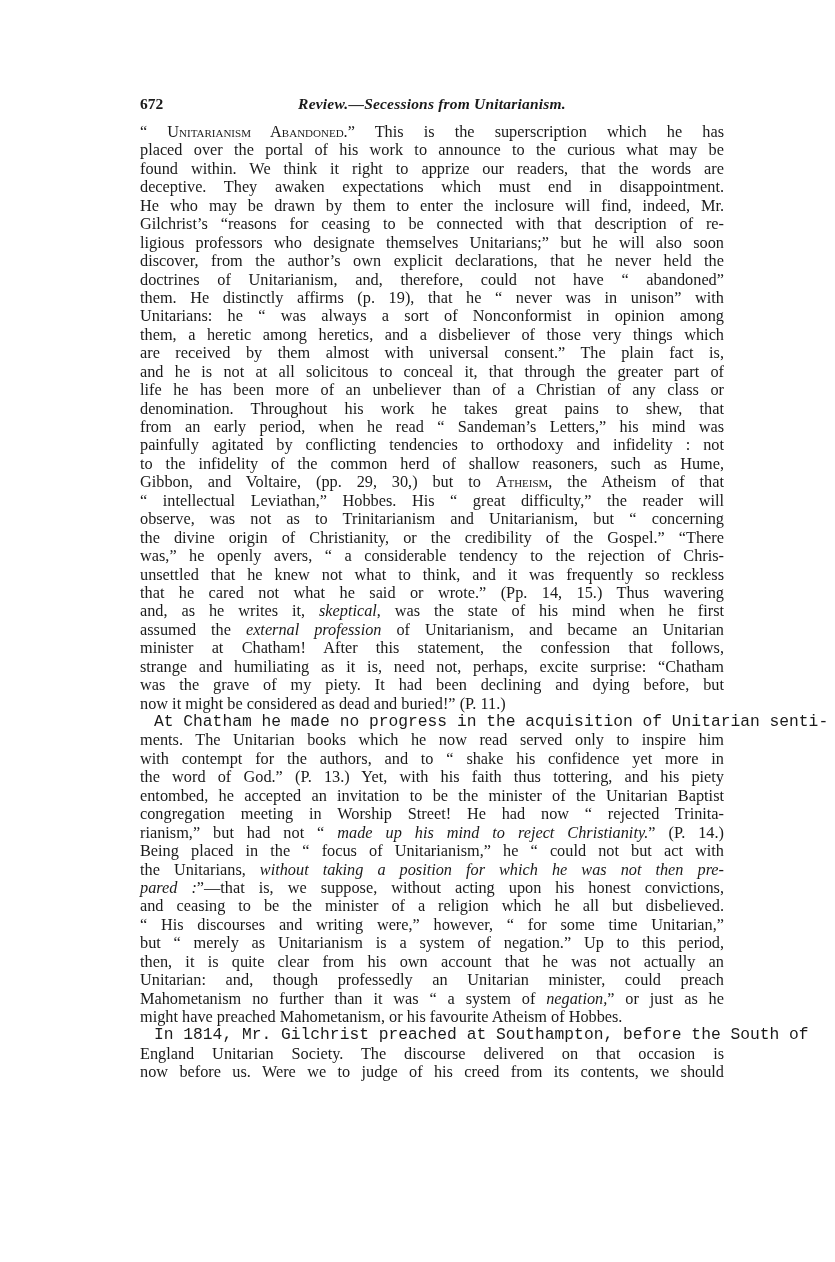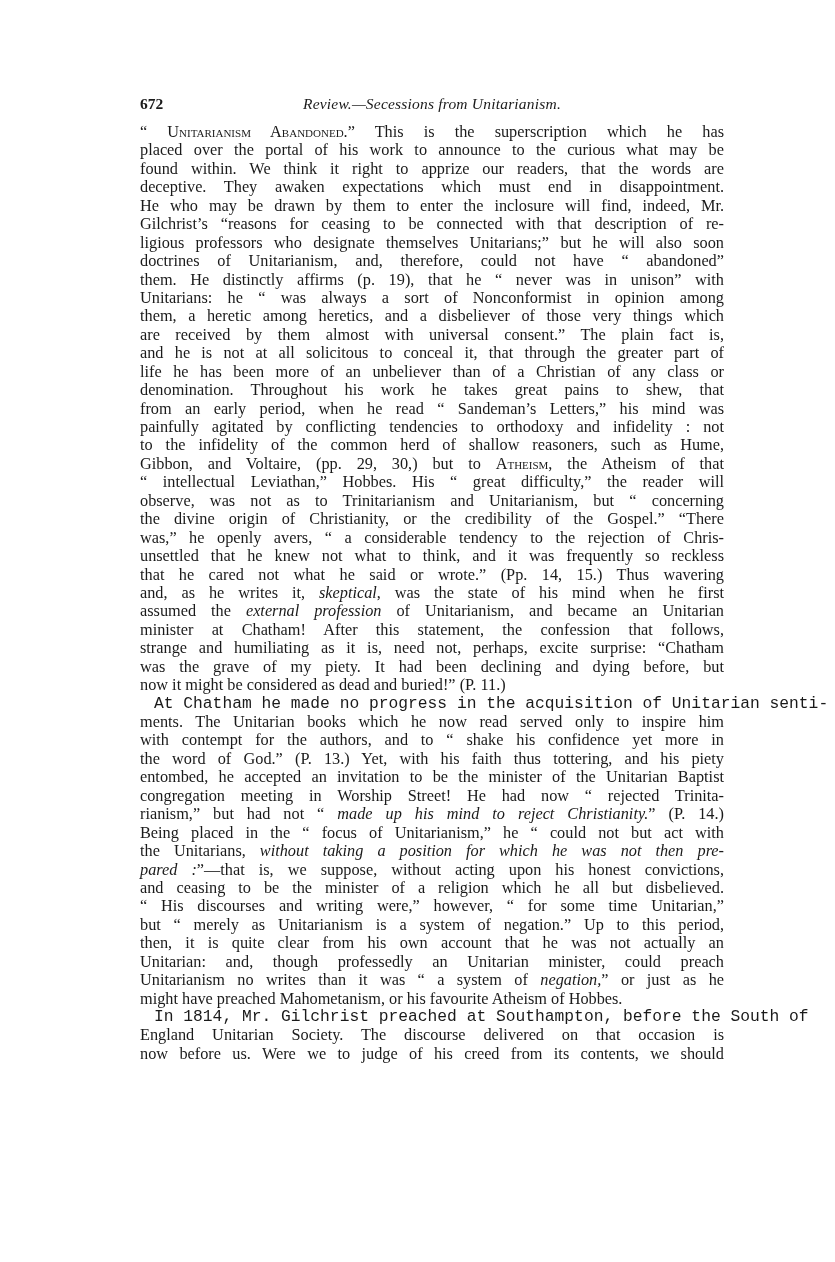--- a/index.html
+++ b/index.html
@@ -6,21 +6,21 @@
   body {
     width:835px; height:1262px; background:#ffffff; position:relative; overflow:hidden;
     font-family:"Liberation Serif","DejaVu Serif",serif; color:#1a1a1a;
   }
   .page { position:absolute; left:17px; top:0; width:835px; height:1262px; }
   .running-head {
     position:absolute; top:94px; left:123px; width:584px; height:20px;
     font-size:15.5px; line-height:20px;
   }
   .folio { position:absolute; left:0; top:0; font-weight:bold; }
-  .title { position:absolute; left:0; right:0; top:0; text-align:center; font-style:italic; font-weight:normal; letter-spacing:0.2px; }
+  .title { position:absolute; left:0; right:0; top:0; text-align:center; font-style:italic; font-weight:bold; letter-spacing:0.2px; }
   .body-text {
     position:absolute; top:123px; left:123px; width:584px;
     font-size:16.3px; line-height:18.44px;
   }
   .line {
     display:block; height:18.44px; white-space:nowrap;
     text-align:justify; text-align-last:justify; overflow:visible;
   }
   .line.last { text-align-last:left; }
   .line.indent { padding-left:14px;font-family:Liberation Mono, monospace; }
@@ -37,20 +37,21 @@
   </div>
   <div class="body-text" id="body-text">
       <div>
         <span class="line"><span>“ </span><span class="sc">Unitarianism Abandoned.</span><span>”  This is the superscription which he has</span></span>
         <span class="line"><span>placed over the portal of his work to announce to the curious what may be</span></span>
         <span class="line"><span>found within.  We think it right to apprize our readers, that the words are</span></span>
         <span class="line"><span>deceptive.  They awaken expectations which must end in disappointment.</span></span>
         <span class="line"><span>He who may be drawn by them to enter the inclosure will find, indeed, Mr.</span></span>
         <span class="line"><span>Gilchrist’s “reasons for ceasing to be connected with that description of re-</span></span>
         <span class="line"><span>ligious professors who designate themselves Unitarians;” but he will also soon</span></span>
+        <span class="line"><span>discover, from the author’s own explicit declarations, that he never held the</span></span>
         <span class="line"><span>doctrines of Unitarianism, and, therefore, could not have “ abandoned”</span></span>
         <span class="line"><span>them.  He distinctly affirms (p. 19), that he “ never was in unison” with</span></span>
         <span class="line"><span>Unitarians: he “ was always a sort of Nonconformist in opinion among</span></span>
         <span class="line"><span>them, a heretic among heretics, and a disbeliever of those very things which</span></span>
         <span class="line"><span>are received by them almost with universal consent.”  The plain fact is,</span></span>
         <span class="line"><span>and he is not at all solicitous to conceal it, that through the greater part of</span></span>
         <span class="line"><span>life he has been more of an unbeliever than of a Christian of any class or</span></span>
         <span class="line"><span>denomination.  Throughout his work he takes great pains to shew, that</span></span>
         <span class="line"><span>from an early period, when he read “ Sandeman’s Letters,” his mind was</span></span>
         <span class="line"><span>painfully agitated by conflicting tendencies to orthodoxy and infidelity : not</span></span>
@@ -78,21 +79,21 @@
         <span class="line"><span>congregation meeting in Worship Street!  He had now “ rejected Trinita-</span></span>
         <span class="line"><span>rianism,” but had not “ </span><i>made up his mind to reject Christianity.</i><span>” (P. 14.)</span></span>
         <span class="line"><span>Being placed in the “ focus of Unitarianism,” he “ could not but act with</span></span>
         <span class="line"><span>the Unitarians, </span><i>without taking a position for which he was not then pre-</i></span>
         <span class="line"><i>pared :</i><span>”—that is, we suppose, without acting upon his honest convictions,</span></span>
         <span class="line"><span>and ceasing to be the minister of a religion which he all but disbelieved.</span></span>
         <span class="line"><span>“ His discourses and writing were,” however, “ for some time Unitarian,”</span></span>
         <span class="line"><span>but “ merely as Unitarianism is a system of negation.”  Up to this period,</span></span>
         <span class="line"><span>then, it is quite clear from his own account that he was not actually an</span></span>
         <span class="line"><span>Unitarian: and, though professedly an Unitarian minister, could preach</span></span>
-        <span class="line"><span>Unitarianism no writes than it was “ a system of </span><i>negation,</i><span>” or just as he</span></span>
+        <span class="line"><span>Mahometanism no further than it was “ a system of </span><i>negation,</i><span>” or just as he</span></span>
         <span class="line last"><span>might have preached Mahometanism, or his favourite Atheism of Hobbes.</span></span>
       </div>
       <div>
         <span class="line indent"><span>In 1814, Mr. Gilchrist preached at Southampton, before the South of</span></span>
         <span class="line"><span>England Unitarian Society.  The discourse delivered on that occasion is</span></span>
         <span class="line"><span>now before us.  Were we to judge of his creed from its contents, we should</span></span>
       </div>
     </div>
 </div>
 

